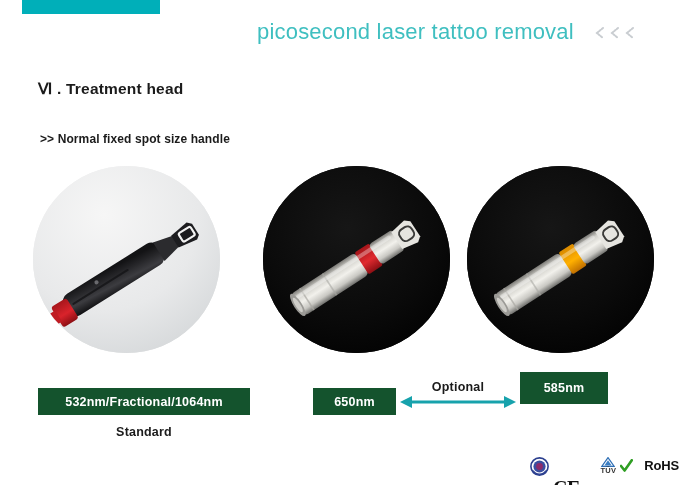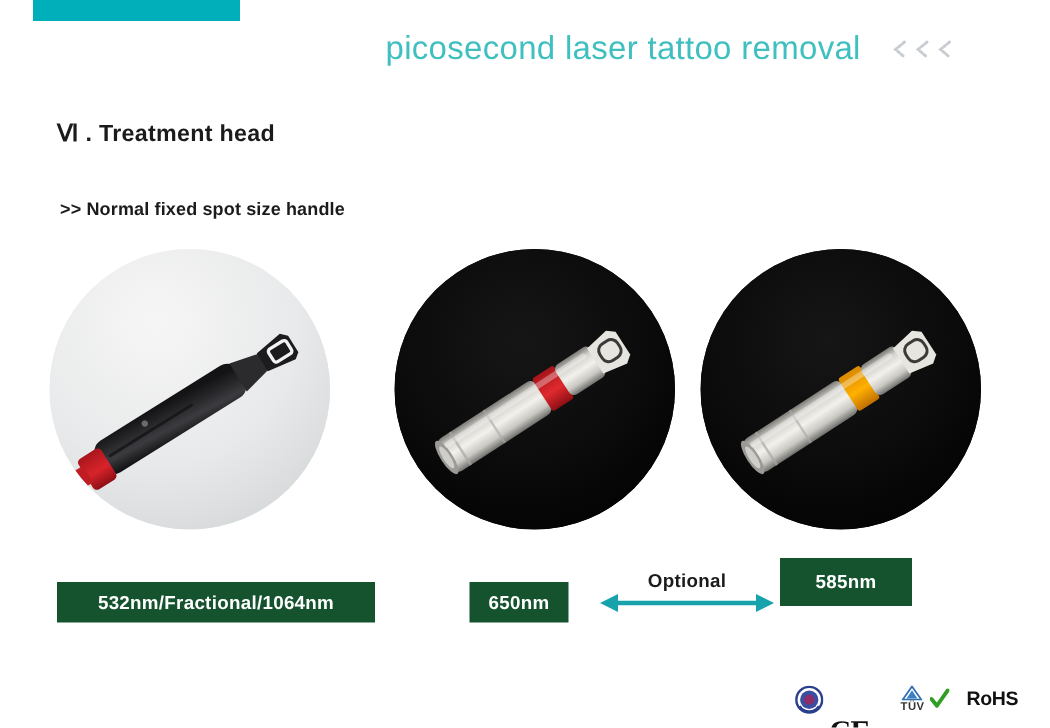--- a/index.html
+++ b/index.html
@@ -115,21 +115,21 @@
   }
   .badge-standard {
     left: 38px;
     top: 388px;
     width: 212px;
     height: 27px;
   }
   .badge-650 {
     left: 313px;
     top: 388px;
-    width: 66px;
+    width: 83px;
     height: 27px;
   }
   .badge-585 {
     left: 520px;
     top: 372px;
     width: 88px;
     height: 32px;
   }
   .caption-standard {
     position: absolute;
@@ -357,20 +357,21 @@
         <rect x="99" y="88" width="17" height="26" rx="2" fill="url(#band3)"></rect>
         <rect x="115" y="89" width="28" height="24" rx="4" fill="url(#silver3)"></rect>
         <path d="M141,91 L158,88 L163,92 L163,110 L158,114 L141,111 Z" fill="#e6e5e0"></path>
         <rect x="146" y="94" width="14" height="13" rx="5" fill="none" stroke="#3a3a38" stroke-width="2"></rect>
         <rect x="26" y="92" width="112" height="4" rx="2" fill="#ffffff" opacity="0.33"></rect>
       </g>
     </svg>
   </div>
 
   <div class="badge badge-standard">532nm/Fractional/1064nm</div>
+  <div class="caption-standard">Standard</div>
 
   <div class="badge badge-650">650nm</div>
   <div class="badge badge-585">585nm</div>
 
   <div class="optional-label">Optional</div>
   <div class="optional-arrow">
     <svg width="116" height="16" viewBox="0 0 116 16">
       <line x1="10" y1="8" x2="106" y2="8" stroke="#17A2AC" stroke-width="3"></line>
       <polygon points="0,8 12,2 12,14" fill="#17A2AC"></polygon>
       <polygon points="116,8 104,2 104,14" fill="#17A2AC"></polygon>

